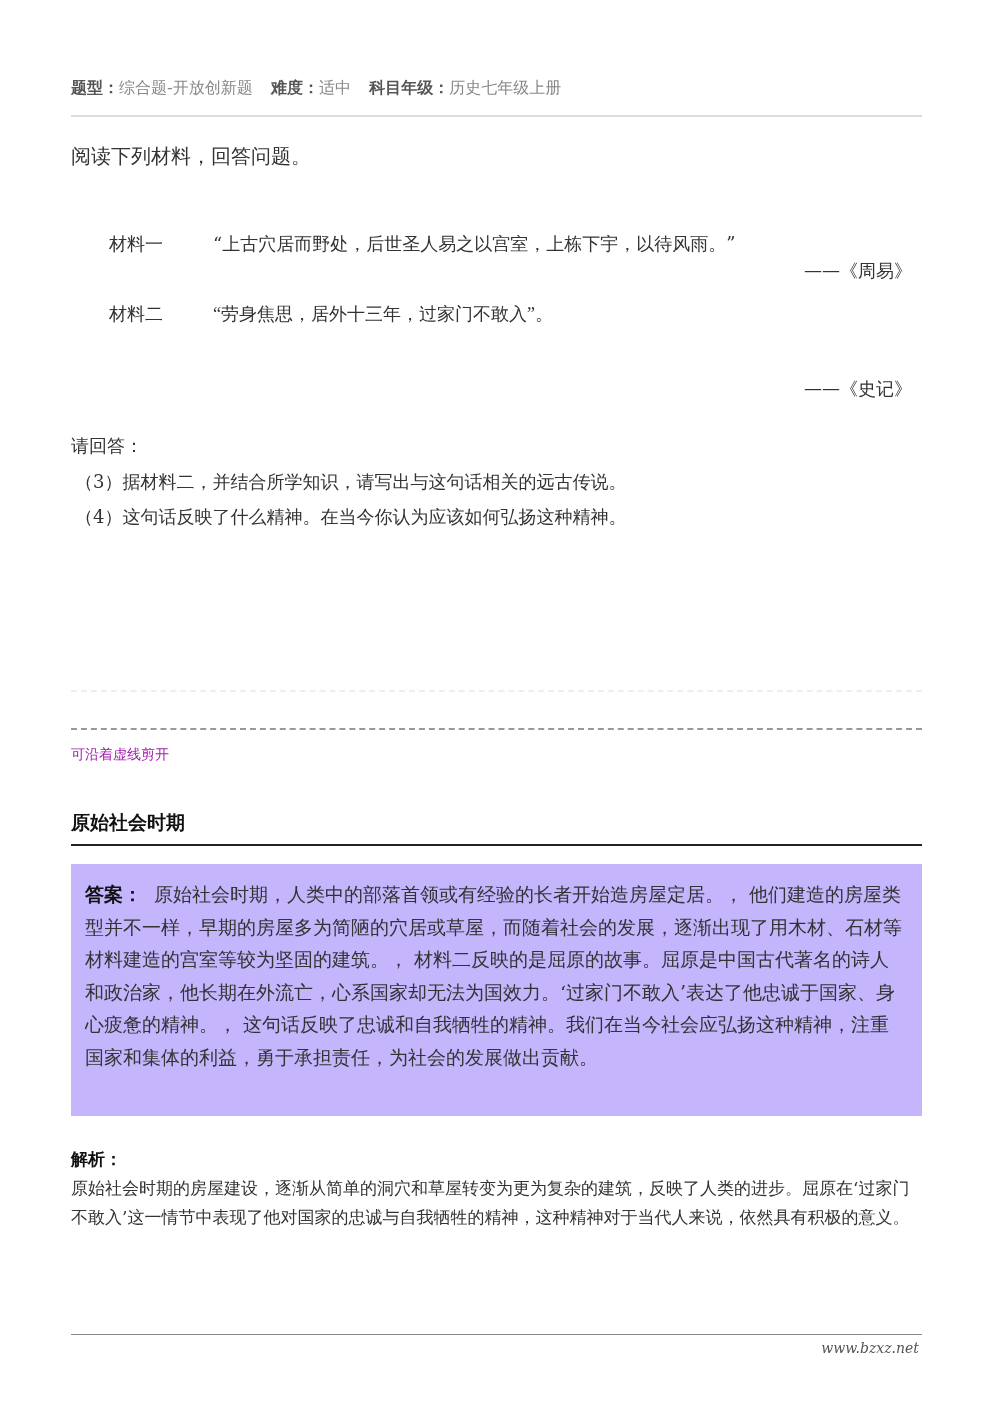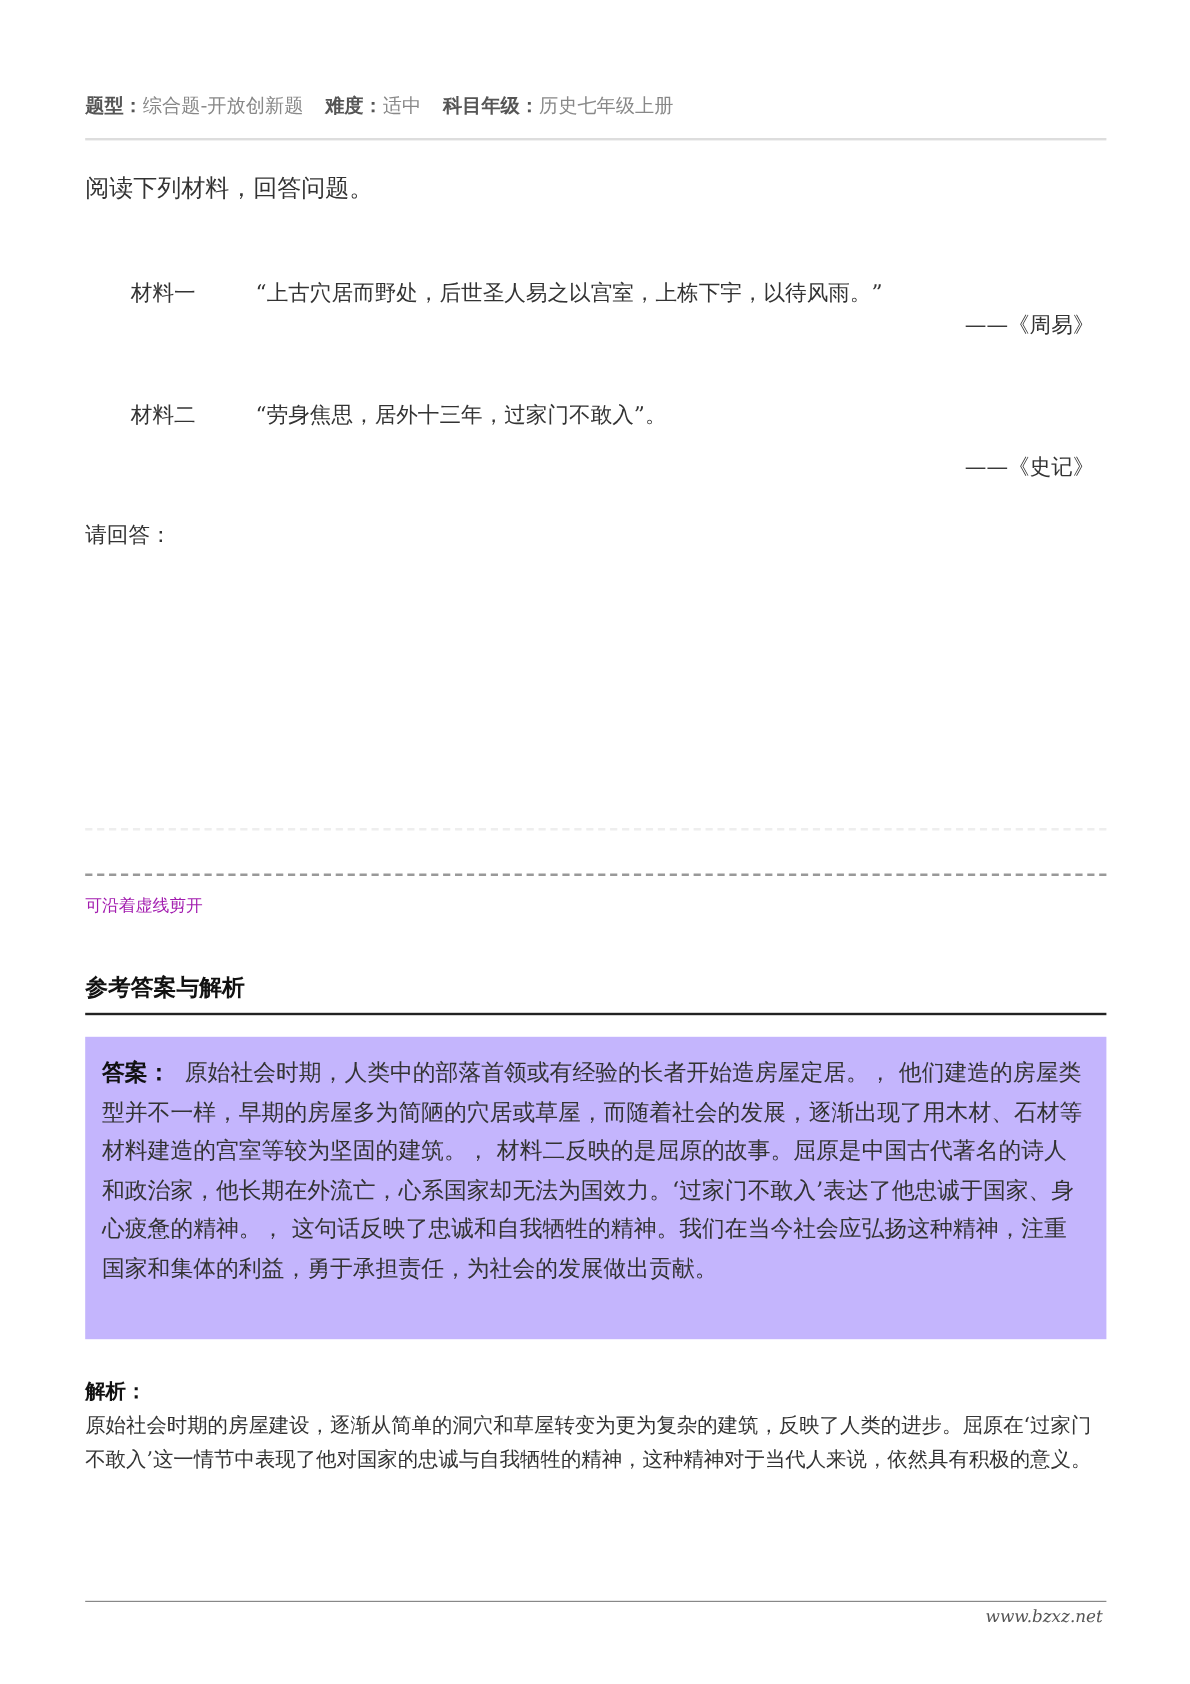--- a/index.html
+++ b/index.html
@@ -101,34 +101,36 @@
   </div>
   <div class="meta-rule"></div>
 
   <div class="intro">阅读下列材料，回答问题。</div>
 
   <div class="material" style="top:200px;margin-top:32px;">
     <span class="label">材料一</span><span>“上古穴居而野处，后世圣人易之以宫室，上栋下宇，以待风雨。”</span>
   </div>
   <div class="source" style="top:259px;">——《周易》</div>
 
-  <div class="material" style="top:334px;">
+  <div class="material" style="top:302px;font-family:Liberation Serif, serif;">
     <span class="label">材料二</span><span>“劳身焦思，居外十三年，过家门不敢入”。</span>
   </div>
   <div class="source" style="top:377px;">——《史记》</div>
 
   <div class="ask">请回答：</div>
   <div class="questions">
+    <div class="q">（3）据材料二，并结合所学知识，请写出与这句话相关的远古传说。</div>
+    <div class="q">（4）这句话反映了什么精神。在当今你认为应该如何弘扬这种精神。</div>
   </div>
 
   <div class="dash1"></div>
   <div class="dash2"></div>
   <div class="cut-hint">可沿着虚线剪开</div>
 
-  <div class="sec-title">参考答案与解析</div>
+  <div class="sec-title">原始社会时期</div>
   <div class="sec-rule"></div>
 
   <div class="answer-box">
     <span class="lbl">答案：</span><span>原始社会时期，人类中的部落首领或有经验的长者开始造房屋定居。， 他们建造的房屋类型并不一样，早期的房屋多为简陋的穴居或草屋，而随着社会的发展，逐渐出现了用木材、石材等材料建造的宫室等较为坚固的建筑。， 材料二反映的是屈原的故事。屈原是中国古代著名的诗人和政治家，他长期在外流亡，心系国家却无法为国效力。‘过家门不敢入’表达了他忠诚于国家、身心疲惫的精神。， 这句话反映了忠诚和自我牺牲的精神。我们在当今社会应弘扬这种精神，注重国家和集体的利益，勇于承担责任，为社会的发展做出贡献。</span>
   </div>
 
   <div class="analysis-title">解析：</div>
   <div class="analysis-body">原始社会时期的房屋建设，逐渐从简单的洞穴和草屋转变为更为复杂的建筑，反映了人类的进步。屈原在‘过家门不敢入’这一情节中表现了他对国家的忠诚与自我牺牲的精神，这种精神对于当代人来说，依然具有积极的意义。</div>
 
   <div class="foot-rule"></div>

